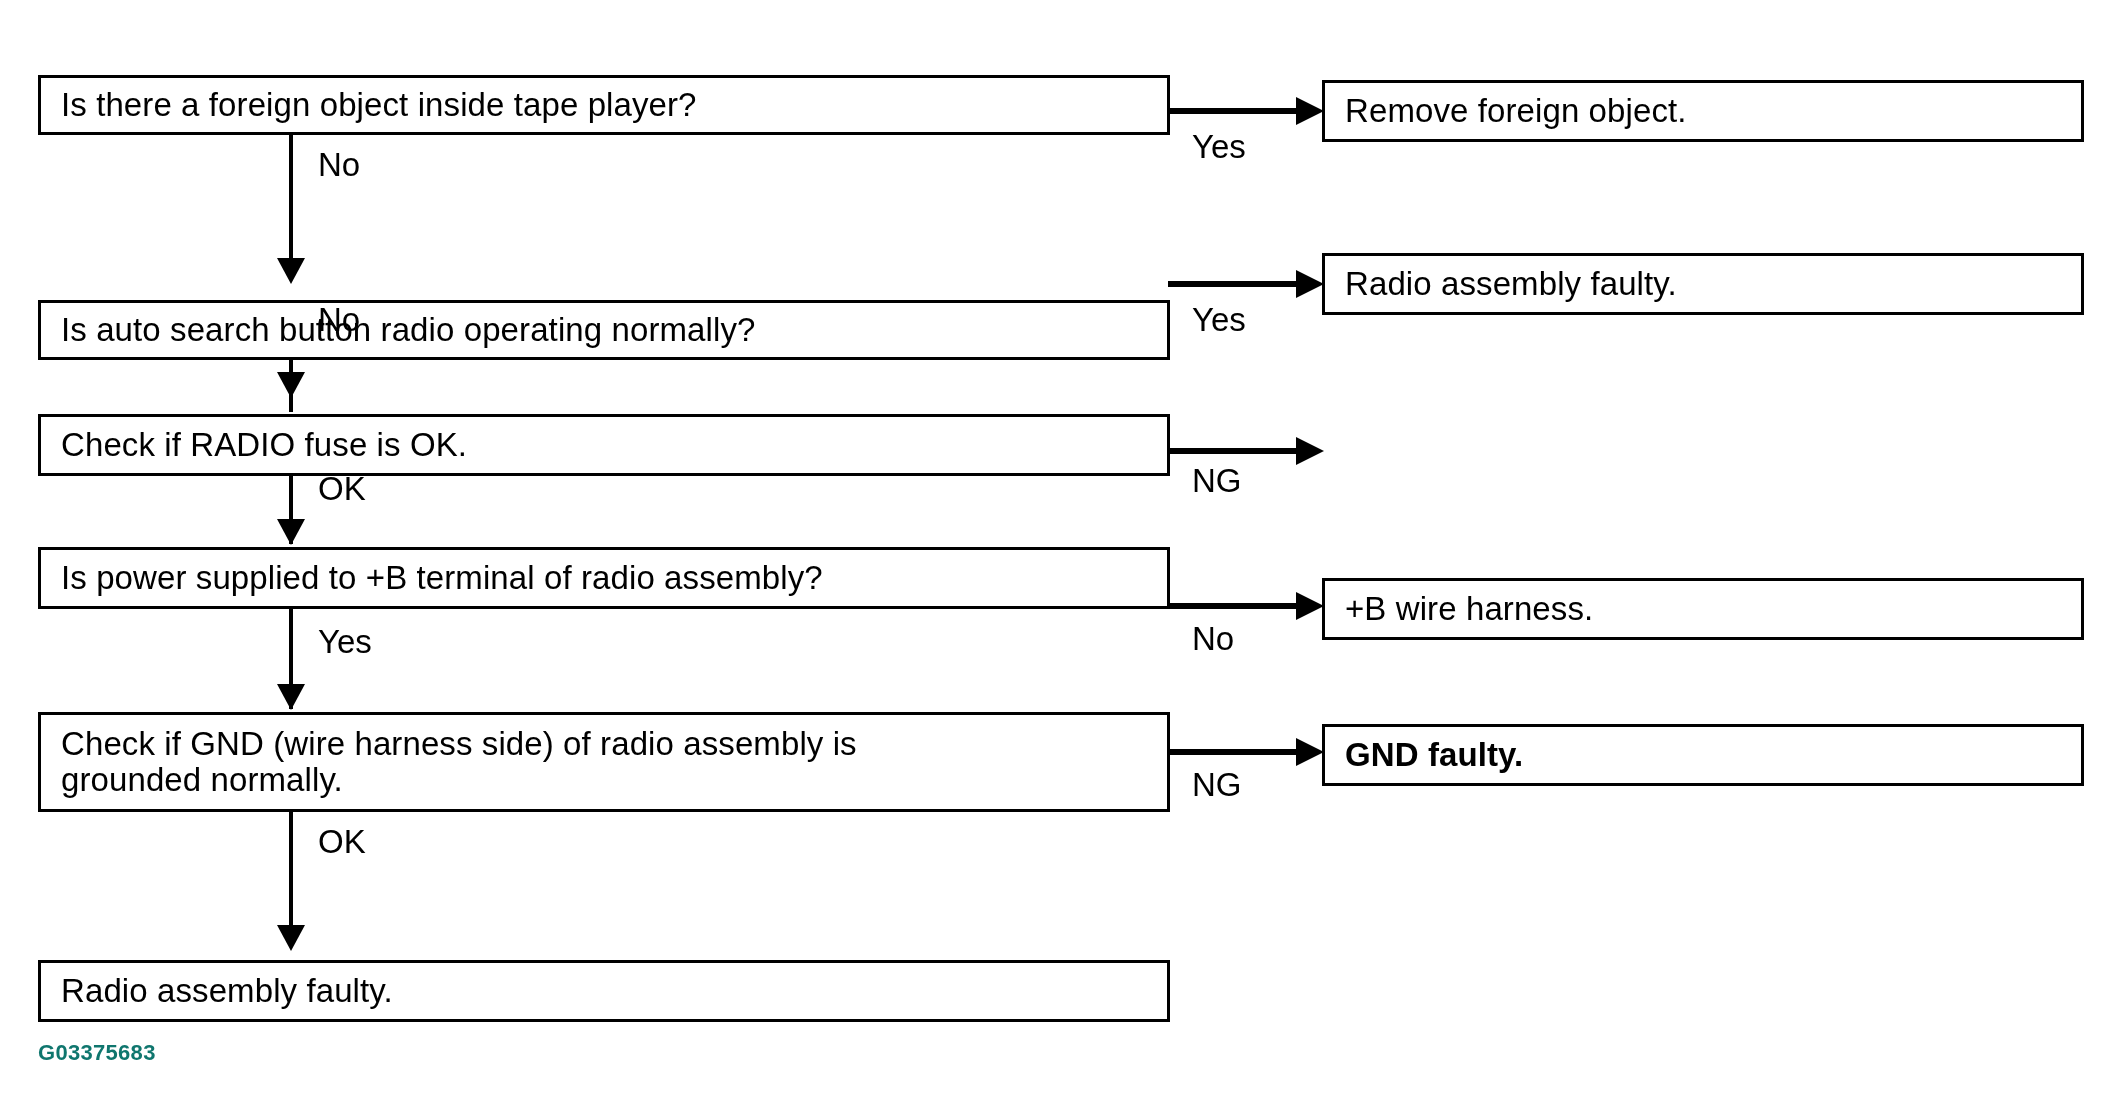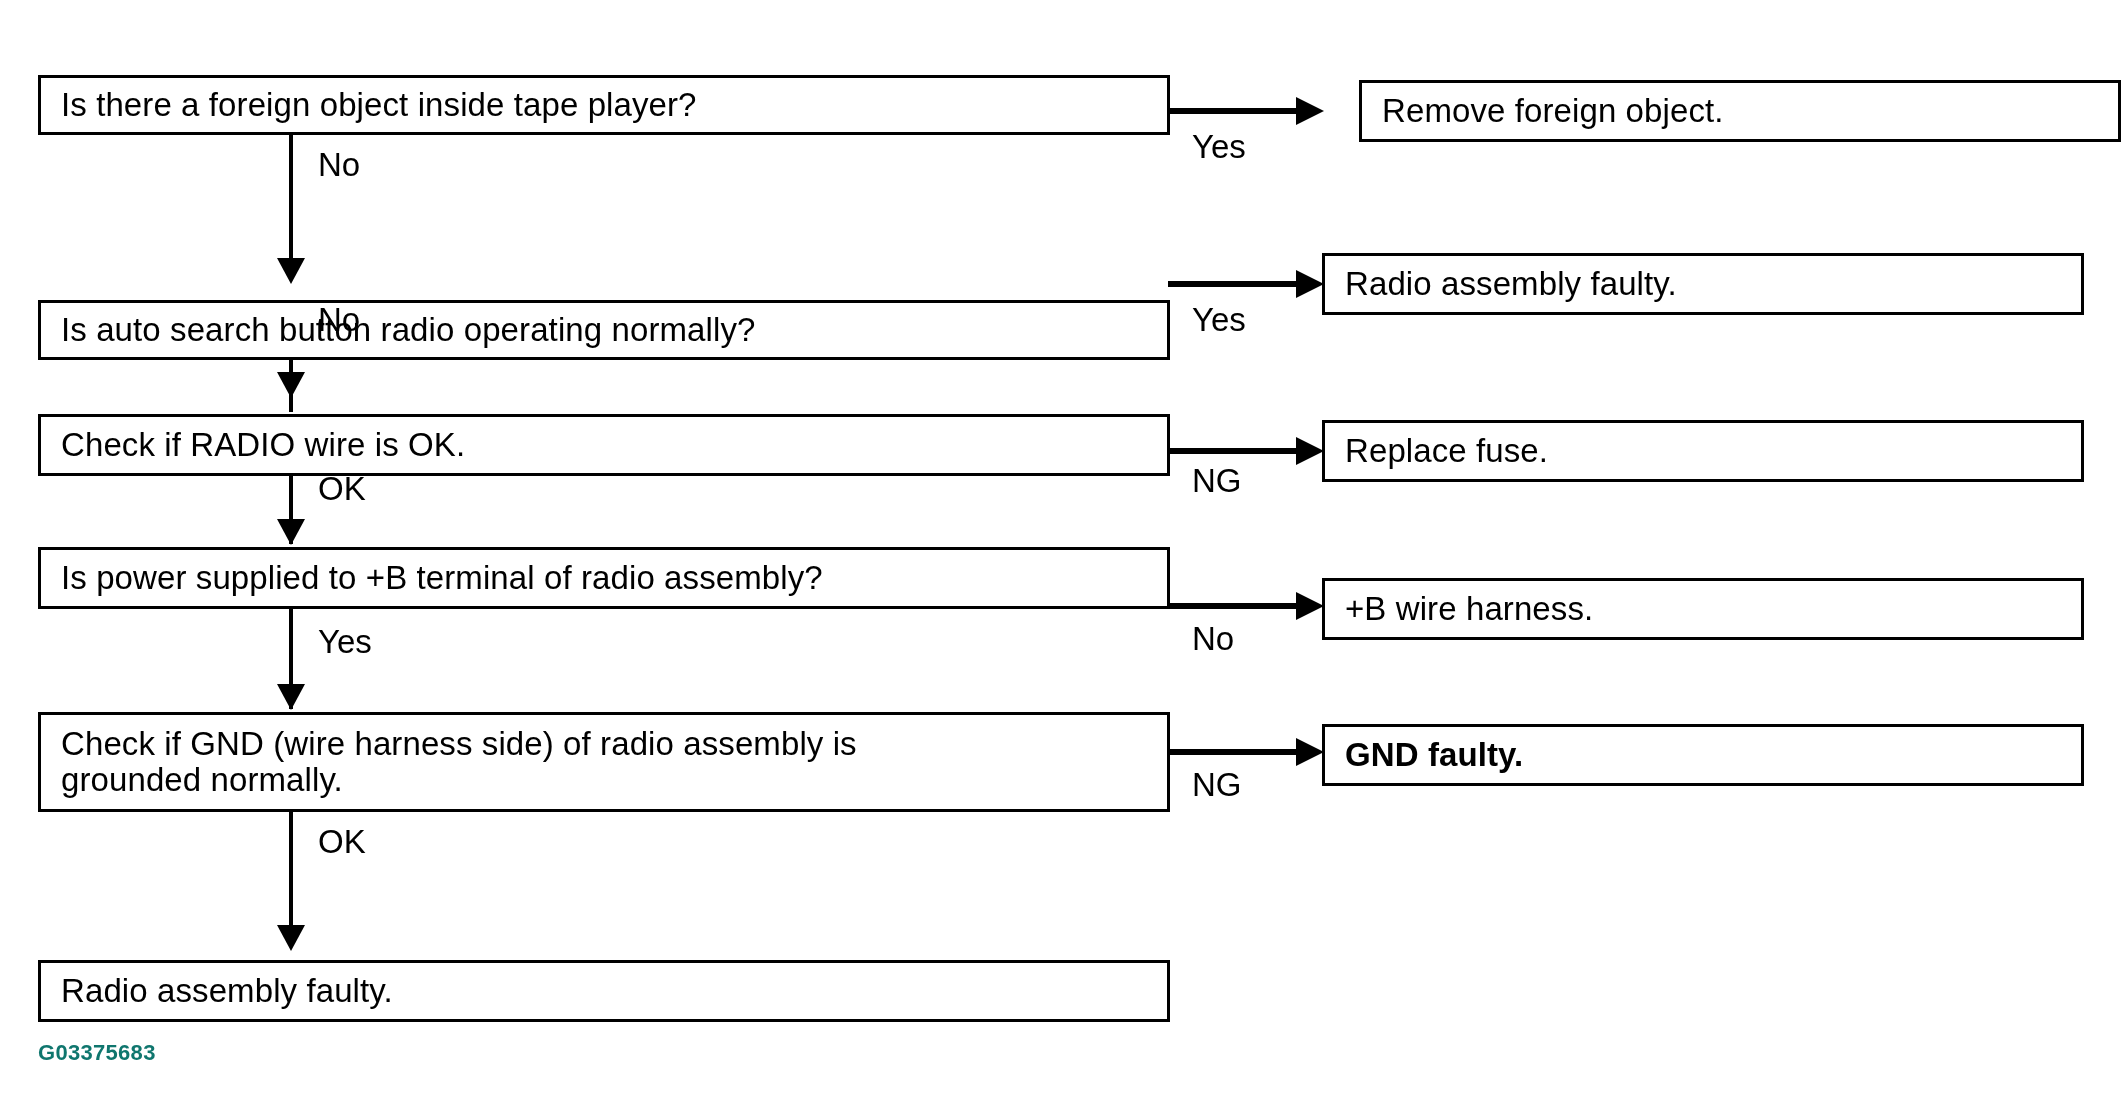--- a/index.html
+++ b/index.html
@@ -40,21 +40,21 @@
 
   
   .r1 { top: 75px;  height: 60px; }
   .r2 { top: 300px; height: 60px; align-items: center; }
   .r3 { top: 414px; height: 62px; }
   .r4 { top: 547px; height: 62px; }
   .r5 { top: 712px; height: 100px; }
   .r6 { top: 960px; height: 62px; }
 
   
-  .rr1 { top: 80px;  height: 62px; margin-left: 37px; }
+  .rr1 { top: 80px;  height: 62px; }
   .rr2 { top: 253px; height: 62px; }
   .rr3 { top: 420px; height: 62px; }
   .rr4 { top: 578px; height: 62px; }
   .rr5 { top: 724px; height: 62px; font-weight: bold; }
 
   
   
   .v-shaft {
     position: absolute;
     left: 289px;
@@ -140,24 +140,21 @@
     <span class="node-text">Radio assembly faulty.</span>
   </div>
   <div class="h-shaft" style="top:281px;"></div>
   <div class="h-head" style="top:270px;"></div>
   <div class="h-label" style="top:303px;">Yes</div>
   <div class="v-shaft" style="top:360px; height:52px;"></div>
   <div class="v-head" style="top:372px;"></div>
   <div class="v-label" style="top:303px;">No</div>
 
   <div class="node left r3">
-    <span class="node-text">Check if RADIO wire is OK.</span>
-  </div>
-  <div class="node right rr3">
-    <span class="node-text">Replace fuse.</span>
+    <span class="node-text">Check if RADIO fuse is OK.</span>
   </div>
   <div class="h-shaft" style="top:448px;"></div>
   <div class="h-head" style="top:437px;"></div>
   <div class="h-label" style="top:464px;">NG</div>
   <div class="v-shaft" style="top:476px; height:68px;"></div>
   <div class="v-head" style="top:519px;"></div>
   <div class="v-label" style="top:472px;">OK</div>
 
   <div class="node right rr4">
     <span class="node-text">+B wire harness.</span>

